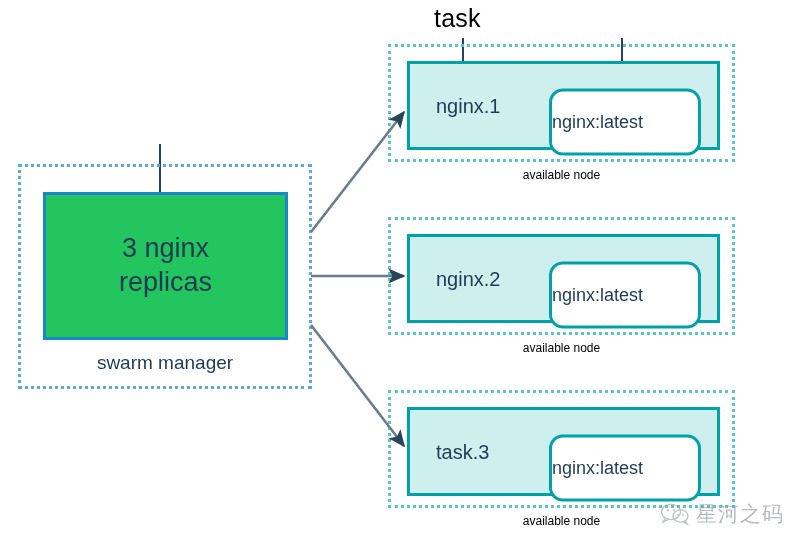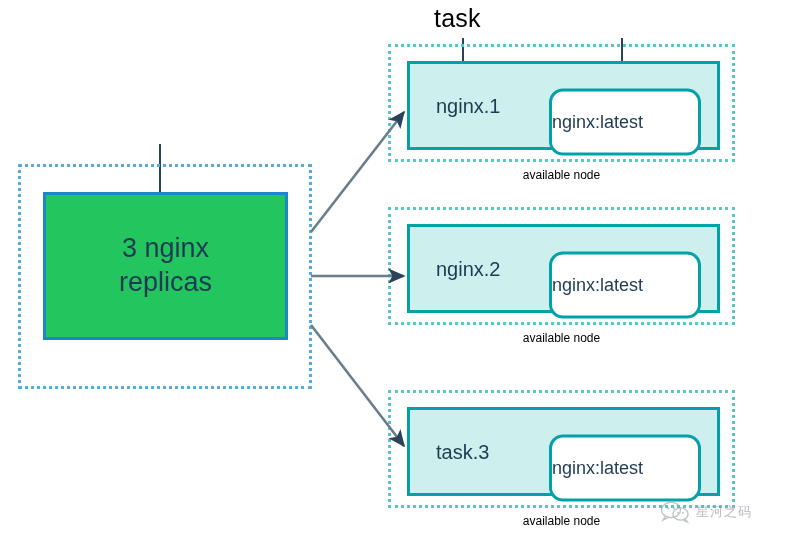--- a/index.html
+++ b/index.html
@@ -143,21 +143,21 @@
   #watermark {
     position: absolute;
     left: 660px;
     top: 500px;
     display: flex;
     align-items: center;
     gap: 6px;
     opacity: 0.62;
   }
   #watermark-text {
-    font-size: 13px;
+    font-size: 21px;
     color: #8c9199;
     letter-spacing: 1px;
     font-family: Liberation Serif, serif;
   }
 </style>
 </head>
 <body>
 
 <div id="canvas">
 
@@ -168,33 +168,34 @@
 
   <div class="leader-line" style="left:621px; top:38px; height:65px;"></div>
 
   <div id="service-group">
     <div id="service-box">
       <div id="service-box-text">
         <span>3 nginx</span><br>
         <span>replicas</span>
       </div>
     </div>
+    <div id="swarm-manager-label">swarm manager</div>
   </div>
 
   <div class="node-group" style="top:44px;">
     <div class="task-box">
       <div class="task-label">nginx.1</div>
       <div class="container-box">
         <span class="container-label">nginx:latest</span>
       </div>
     </div>
     <div class="node-caption">available node</div>
   </div>
 
-  <div class="node-group" style="top:207px;">
+  <div class="node-group" style="top:217px;">
     <div class="task-box">
       <div class="task-label">nginx.2</div>
       <div class="container-box">
         <span class="container-label">nginx:latest</span>
       </div>
     </div>
     <div class="node-caption">available node</div>
   </div>
 
   <div class="node-group" style="top:390px;">

